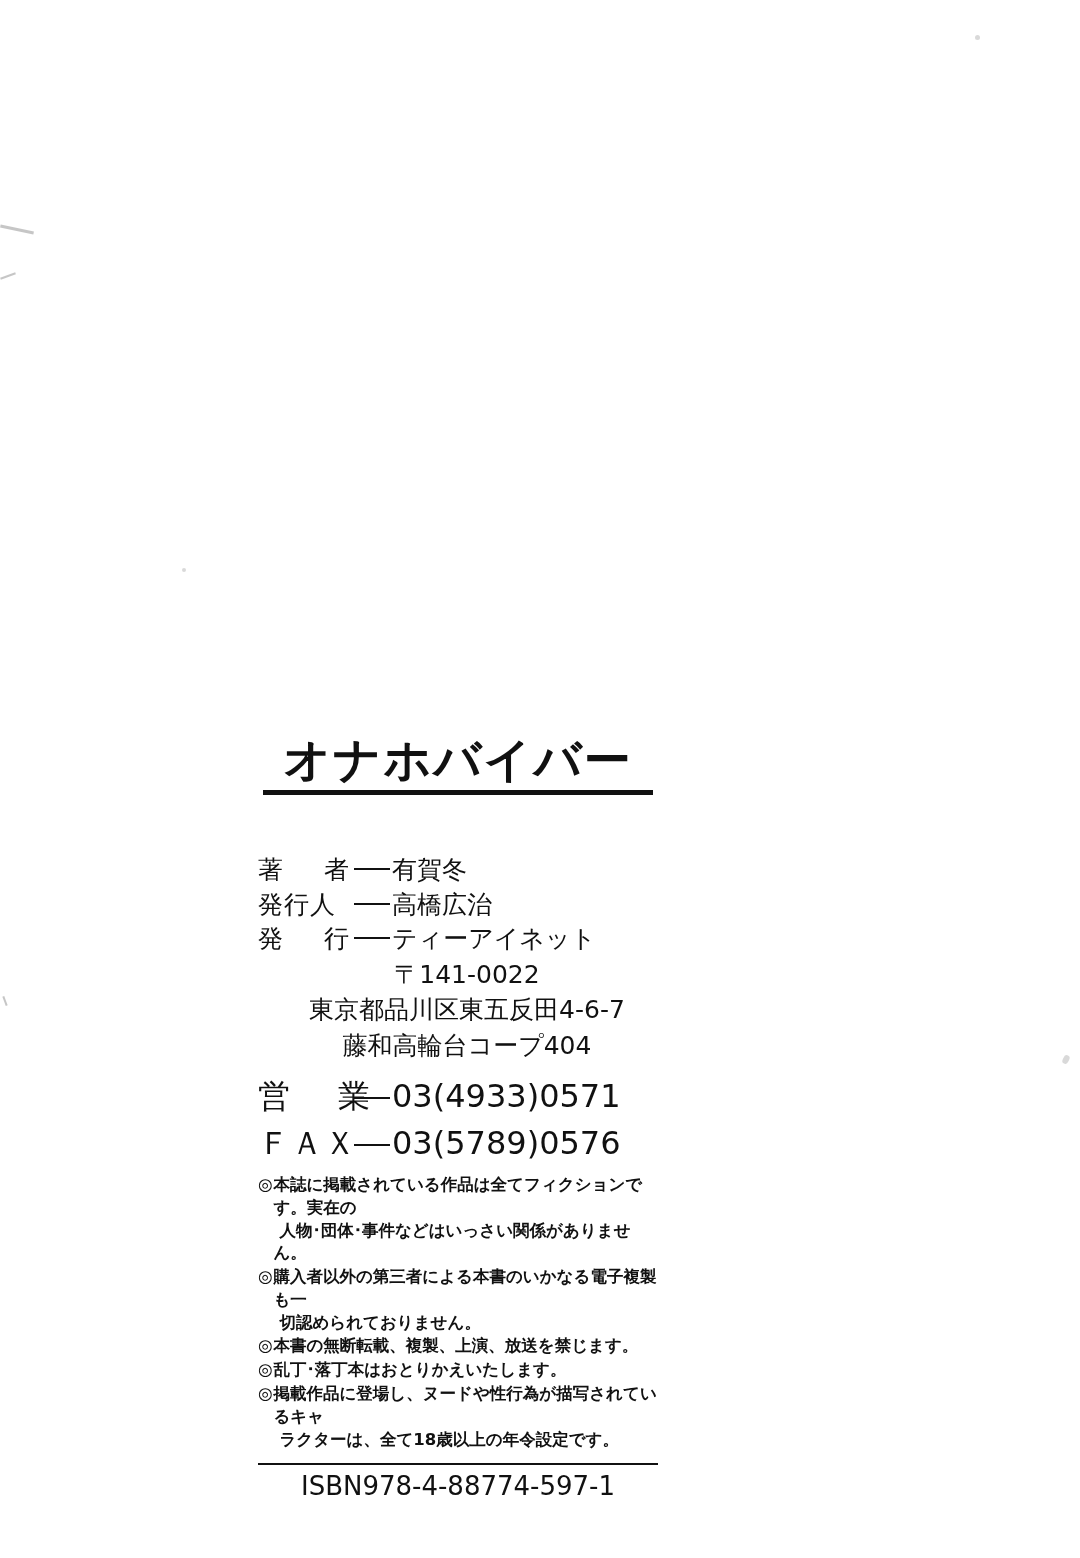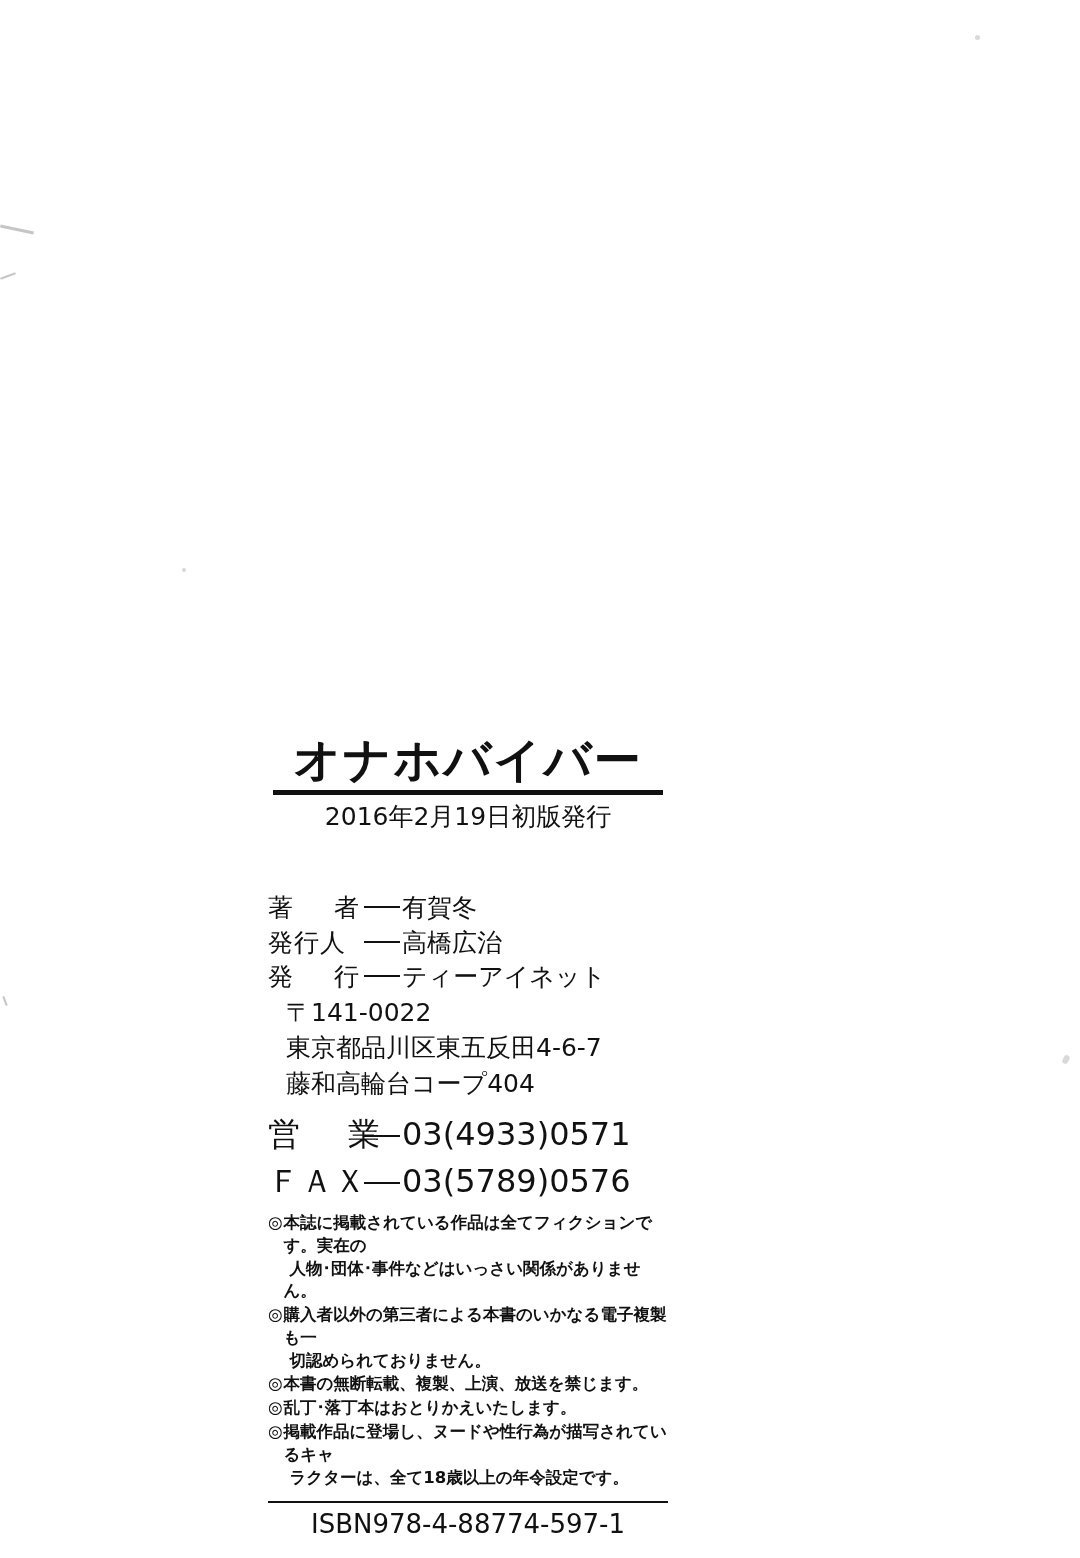--- a/index.html
+++ b/index.html
@@ -24,21 +24,21 @@
     opacity: .55;
   }
   .edge-mark {
     position: absolute;
     background: #8e8e8e;
     opacity: .5;
   }
 
   .colophon {
     position: absolute;
-    left: 12px;
+    left: 2px;
     top: 735px;
     width: 912px;
   }
 
   .title-block {
     width: 390px;
     margin: 0 auto 0 auto;
     text-align: center;
   }
   .book-title {
@@ -81,21 +81,21 @@
   }
   .lbl.wide { letter-spacing: 1px; }
   .dash {
     display: inline-block;
     width: 36px;
     border-top: 2px solid #111;
     transform: translateY(-8px);
     margin-right: 2px;
   }
   .addr {
-    text-align: left;
+    text-align: center;
     padding-left: 18px;
     white-space: nowrap;
     line-height: 1.42;
   }
 
   .contact {
     width: 400px;
     margin: 10px auto 0 auto;
     font-family: "DejaVu Sans", sans-serif;
     font-size: 32px;
@@ -148,21 +148,20 @@
 <div class="edge-mark" style="left:0px; top:1000px; width:10px; height:2px; transform:rotate(70deg);"></div>
 <div class="speck" style="left:975px; top:35px; width:5px; height:5px;"></div>
 <div class="speck" style="left:182px; top:568px; width:4px; height:4px;"></div>
 <div class="speck" style="left:1063px; top:1055px; width:6px; height:9px; border-radius:40%; transform:rotate(25deg);"></div>
 
 <div class="colophon">
 
   <div class="title-block">
     <h1 class="book-title">オナホバイバー</h1>
     <div class="rule-thick"></div>
-    <p class="pub-date">2016年2月19日初版発行</p>
   </div>
 
   <div class="imprint">
     <div class="imprint-row">
       <span class="lbl">著　者</span>
       <span class="dash"></span>
       <span>有賀冬</span>
     </div>
     <div class="imprint-row">
       <span class="lbl wide">発行人</span>

